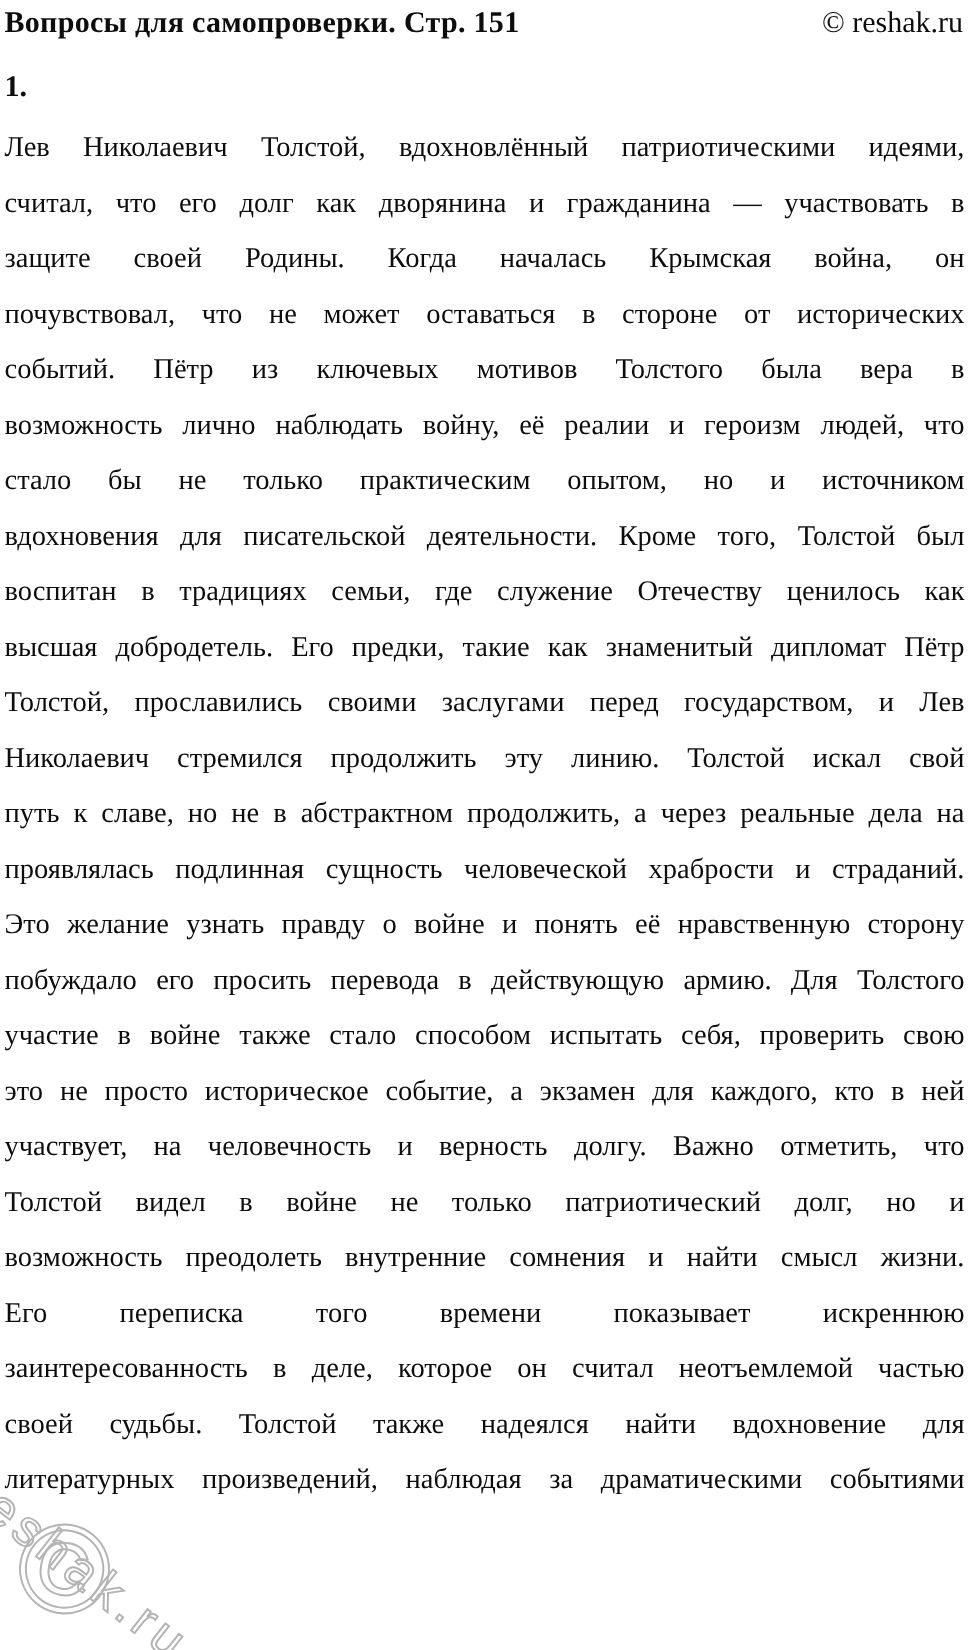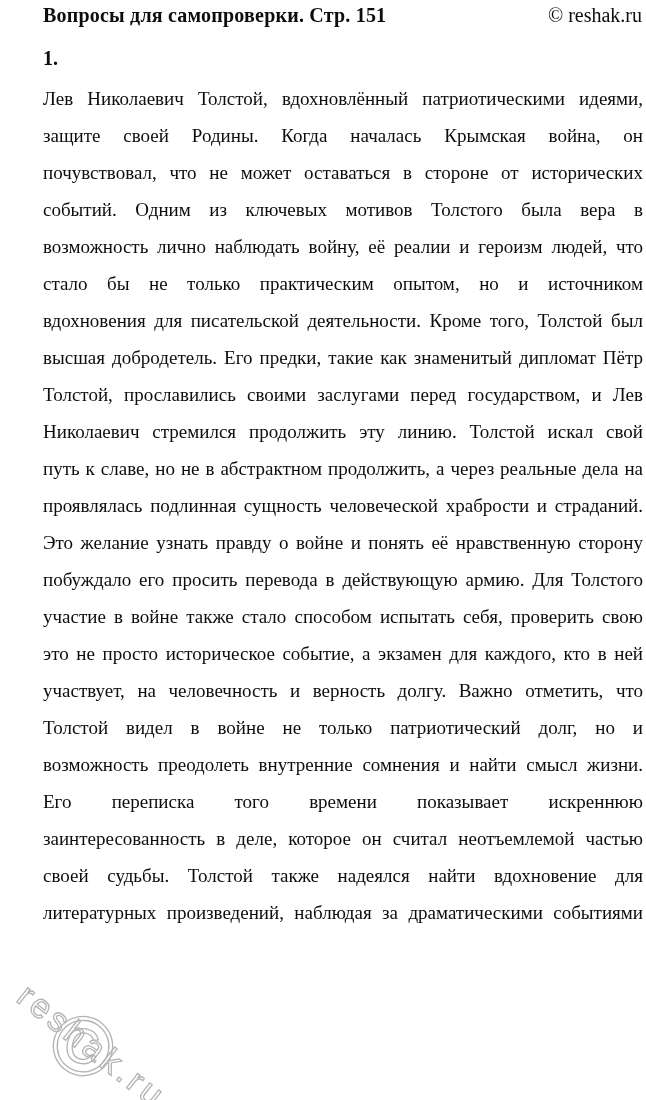--- a/index.html
+++ b/index.html
@@ -5,21 +5,21 @@
   html, body { margin: 0; padding: 0; }
   body {
     width: 646px;
     height: 1100px;
     background: #ffffff;
     overflow: hidden;
     position: relative;
     font-family: "Liberation Serif", serif;
     color: #0d0d0d;
   }
-  .page { position: absolute; inset: 0; margin-left: 40px; }
+  .page { position: absolute; inset: 0; }
 
   .header {
     display: flex;
     justify-content: space-between;
     align-items: baseline;
     padding: 3px 4px 0 3px;
     font-size: 20px;
     line-height: 24px;
   }
   .title { font-weight: bold; letter-spacing: 0.2px; }
@@ -87,26 +87,28 @@
 
   <div class="header">
     <span class="title">Вопросы для самопроверки. Стр. 151</span>
     <span class="copyright">© reshak.ru</span>
   </div>
 
   <div class="item-number">1.</div>
 
   <div class="paragraph">
       <div class="line">Лев Николаевич Толстой, вдохновлённый патриотическими идеями,</div>
+      <div class="line">считал, что его долг как дворянина и гражданина — участвовать в</div>
       <div class="line">защите своей Родины. Когда началась Крымская война, он</div>
       <div class="line">почувствовал, что не может оставаться в стороне от исторических</div>
-      <div class="line">событий. Одним из ключевых мотивов Толстого была вера в</div>
+      <div class="line">событий. Пётр из ключевых мотивов Толстого была вера в</div>
       <div class="line">возможность лично наблюдать войну, её реалии и героизм людей, что</div>
       <div class="line">стало бы не только практическим опытом, но и источником</div>
       <div class="line">вдохновения для писательской деятельности. Кроме того, Толстой был</div>
+      <div class="line">воспитан в традициях семьи, где служение Отечеству ценилось как</div>
       <div class="line">высшая добродетель. Его предки, такие как знаменитый дипломат Пётр</div>
       <div class="line">Толстой, прославились своими заслугами перед государством, и Лев</div>
       <div class="line">Николаевич стремился продолжить эту линию. Толстой искал свой</div>
       <div class="line">путь к славе, но не в абстрактном продолжить, а через реальные дела на</div>
       <div class="line">проявлялась подлинная сущность человеческой храбрости и страданий.</div>
       <div class="line">Это желание узнать правду о войне и понять её нравственную сторону</div>
       <div class="line">побуждало его просить перевода в действующую армию. Для Толстого</div>
       <div class="line">участие в войне также стало способом испытать себя, проверить свою</div>
       <div class="line">это не просто историческое событие, а экзамен для каждого, кто в ней</div>
       <div class="line">участвует, на человечность и верность долгу. Важно отметить, что</div>

